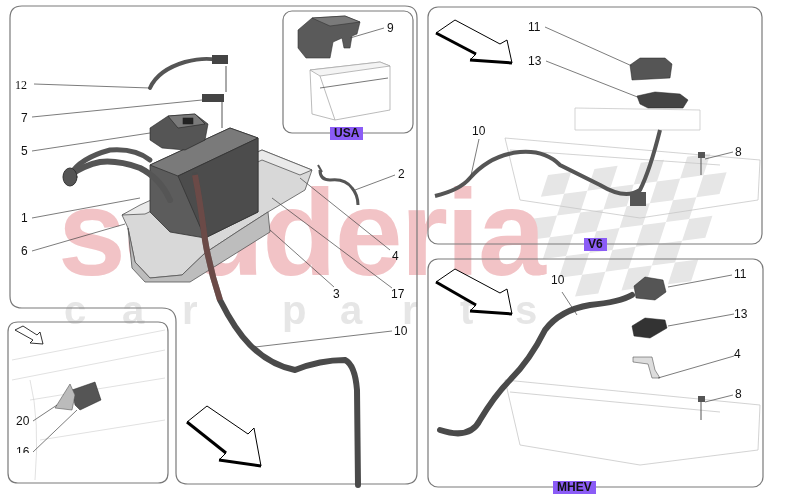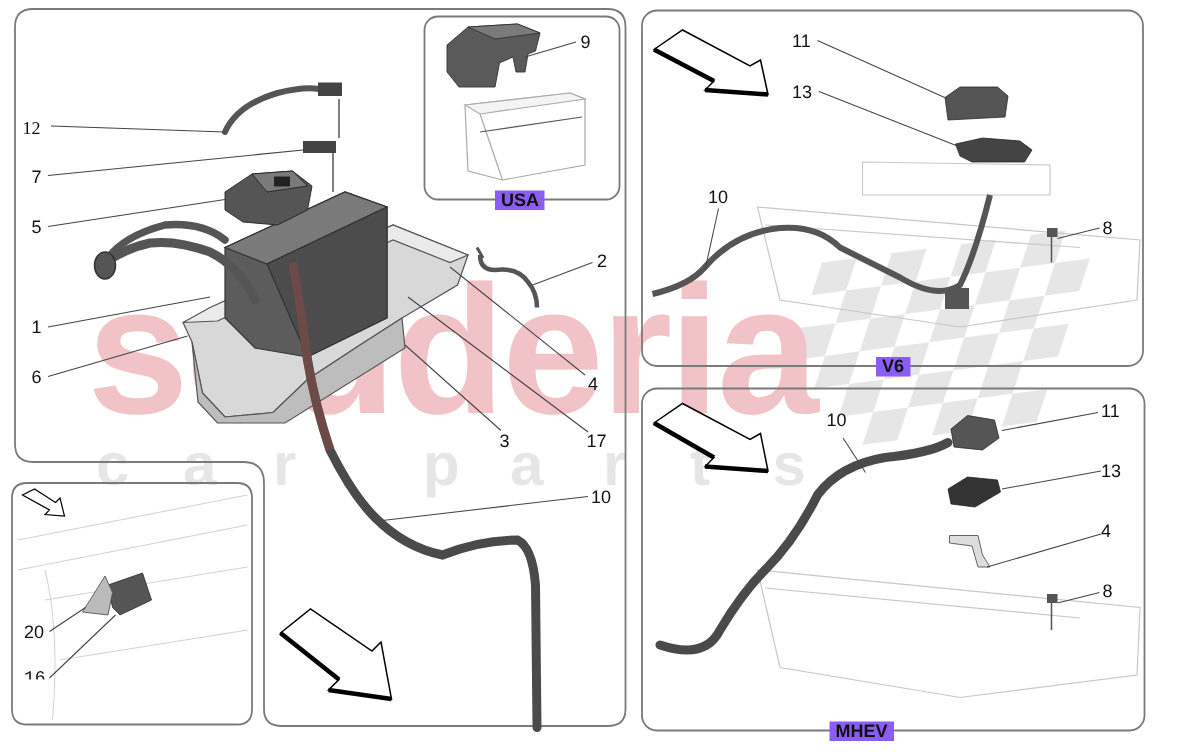--- a/index.html
+++ b/index.html
@@ -240,14 +240,14 @@
   <div class="caption" style="left:584px;top:238px;">V6</div>
 
   <div class="lbl" style="left:551px;top:274px;">10</div>
   <div class="lbl" style="left:734px;top:268px;">11</div>
   <div class="lbl" style="left:734px;top:308px;">13</div>
   <div class="lbl" style="left:734px;top:348px;">4</div>
   <div class="lbl" style="left:735px;top:388px;">8</div>
   <div class="caption" style="left:553px;top:481px;">MHEV</div>
 
   <div class="lbl" style="left:16px;top:415px;">20</div>
-  <div class="lbl" style="left:16px;top:446px;height:7px;overflow:hidden;font-family:Liberation Mono, monospace;">16</div>
+  <div class="lbl" style="left:16px;top:446px;height:7px;overflow:hidden;">16</div>
 </div>
 
 </body></html>

